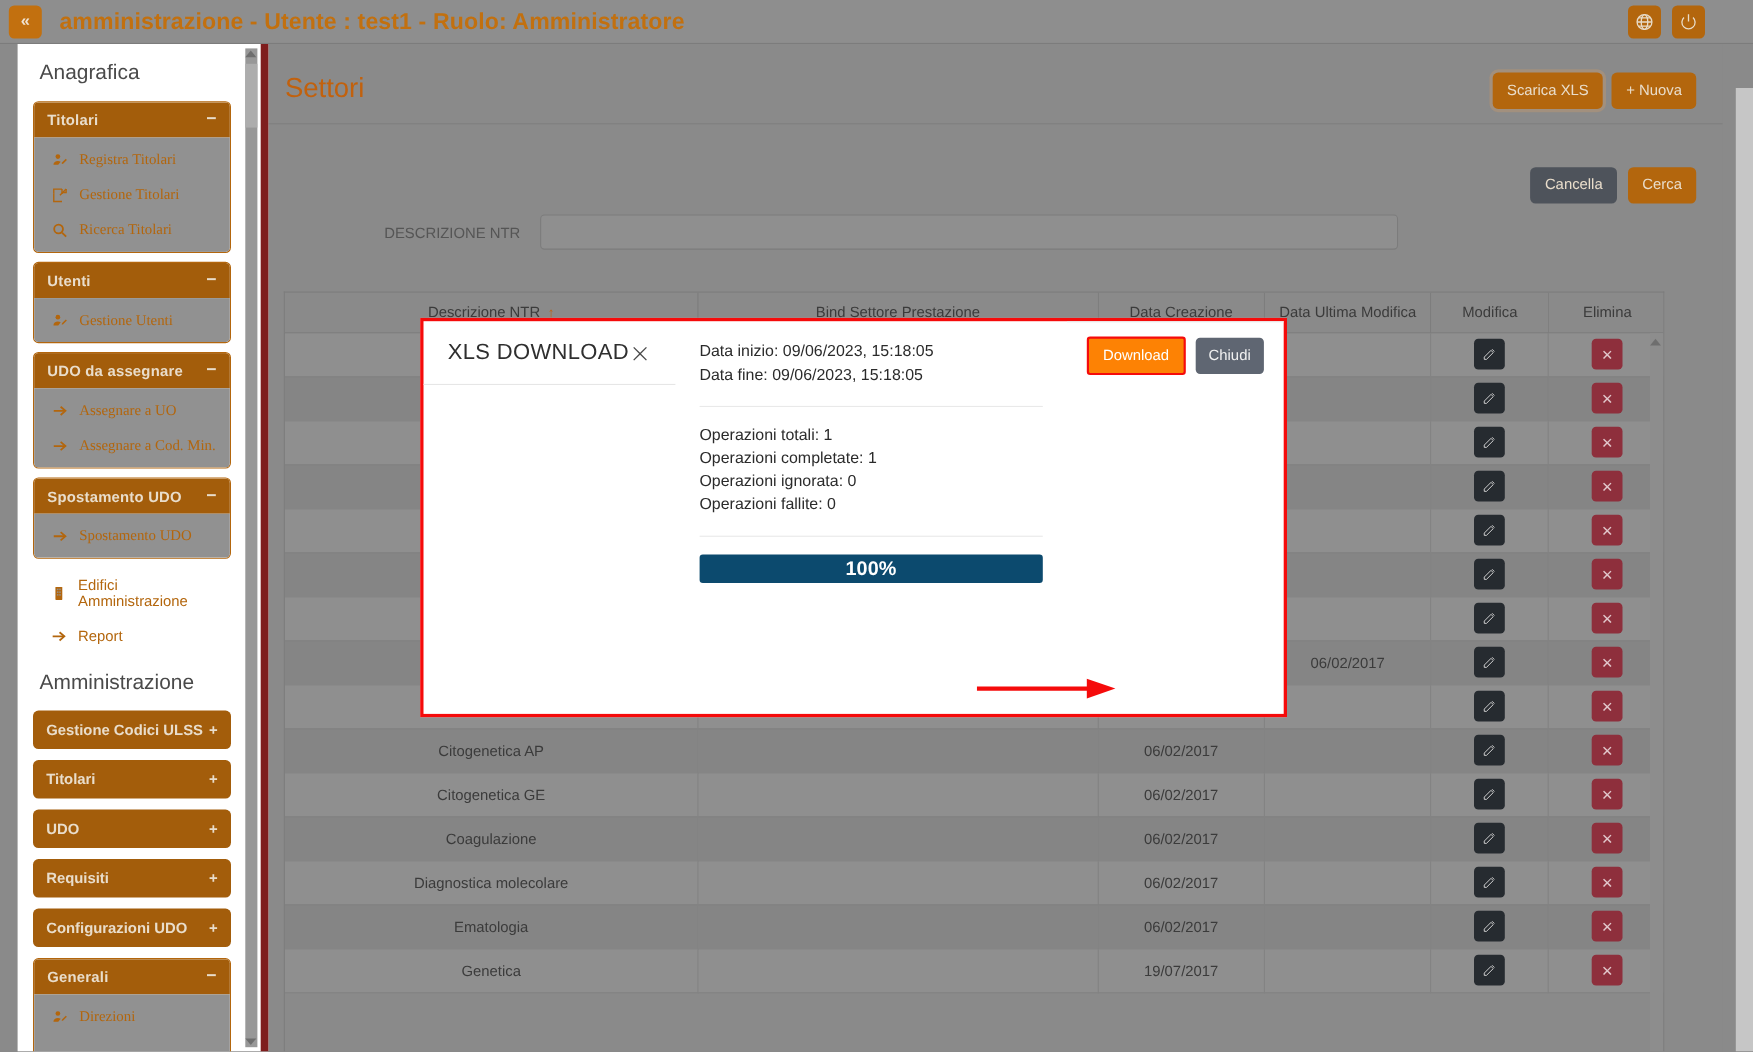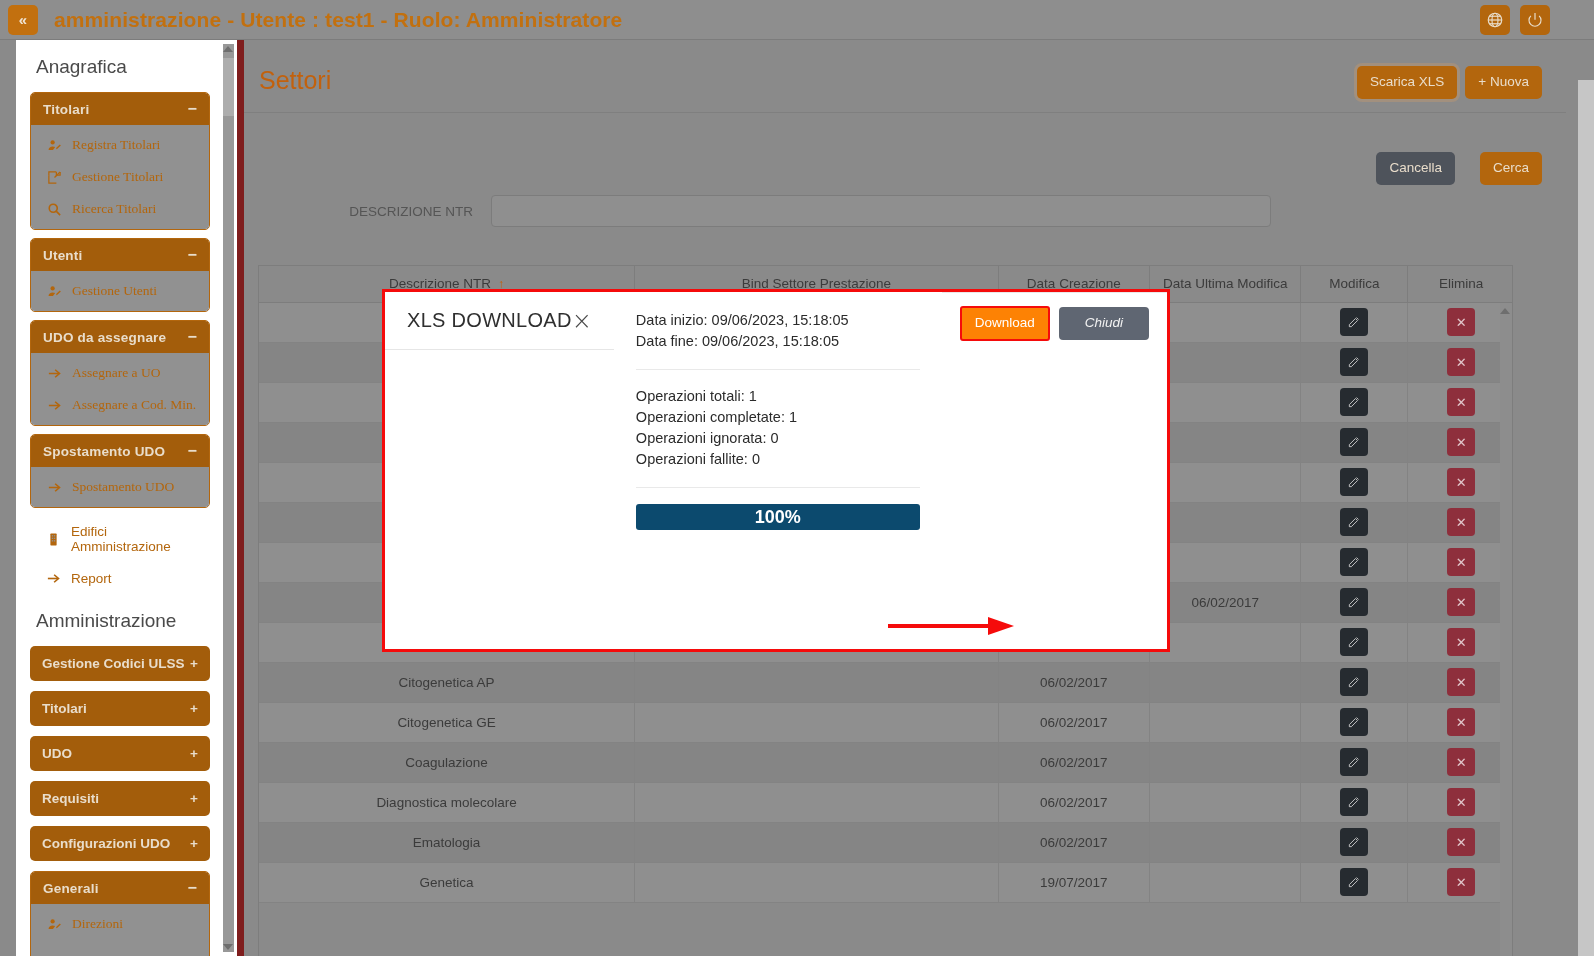--- a/index.html
+++ b/index.html
@@ -97,21 +97,21 @@
   .btn{
     border-radius:5px; font-size:13.5px; color:#e9ddcb; padding:9px 13px;
     cursor:pointer; border:none; white-space:nowrap; line-height:1.1;
     font-family:"Liberation Sans",sans-serif;
   }
   .btn-orange{ background:#b3660d; }
   .btn-gray{ background:#4e535b; }
   .btn-xls{ background:#b3660d; box-shadow:0 0 0 3px rgba(190,150,110,.45); }
   #head-rule{ position:absolute; left:0px; top:72px; width:1325px; height:1px; background:#7f7f7f; }
 
-  #filter-actions{ position:absolute; right:24px; top:112px; display:flex; gap:25px; }
+  #filter-actions{ position:absolute; right:24px; top:112px; display:flex; gap:10px; }
   #filter-row{ position:absolute; left:0; top:155px; width:1325px; display:flex; align-items:center; }
   #filter-label{ width:250px; text-align:right; color:#555; font-size:13.5px; padding-right:18px;}
   #filter-input{
     width:780px; height:32px; background:#8f8f8f; border:1px solid #7c7c7c;
     border-radius:4px; outline:none; font-size:13.5px; color:#333;
     font-family:"Liberation Sans",sans-serif; padding:0 9px;
   }
 
   
   #table-wrap{
@@ -177,24 +177,23 @@
   #modal-foot{
     height:62px; border-top:1px solid #e9e9e9; display:flex; align-items:center;
     justify-content:flex-end; gap:9px; padding:0 18px;
   }
   #btn-download{
     background:#fd8204; color:#fff; font-size:13.5px; padding:8px 13px;
     border:2px solid #f50b0b; border-radius:3px; cursor:pointer; line-height:1.1;
     font-family:"Liberation Sans",sans-serif;
   }
   #btn-chiudi{
-    background:#5f6672; color:#f2f2f2; font-size:13.5px; padding:9px 26px;
+    background:#5f6672; color:#f2f2f2; font-size:13.5px; padding:9px 12px;
     border:none; border-radius:4px; cursor:pointer; line-height:1.1;
     font-family:"Liberation Sans",sans-serif;
-    font-style:italic;
   }
   
   #anno-arrow{ position:absolute; left:888px; top:615px; z-index:60; }
 </style>
 </head>
 <body>
 
 <div id="topbar">
   <div id="collapse-btn">«</div>
   <div id="apptitle">amministrazione - Utente : test1 - Ruolo: Amministratore</div>

